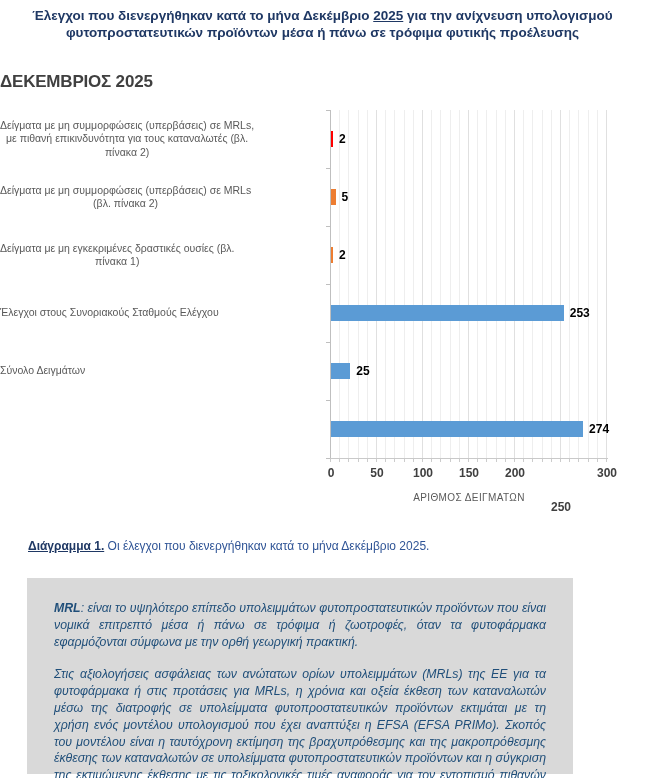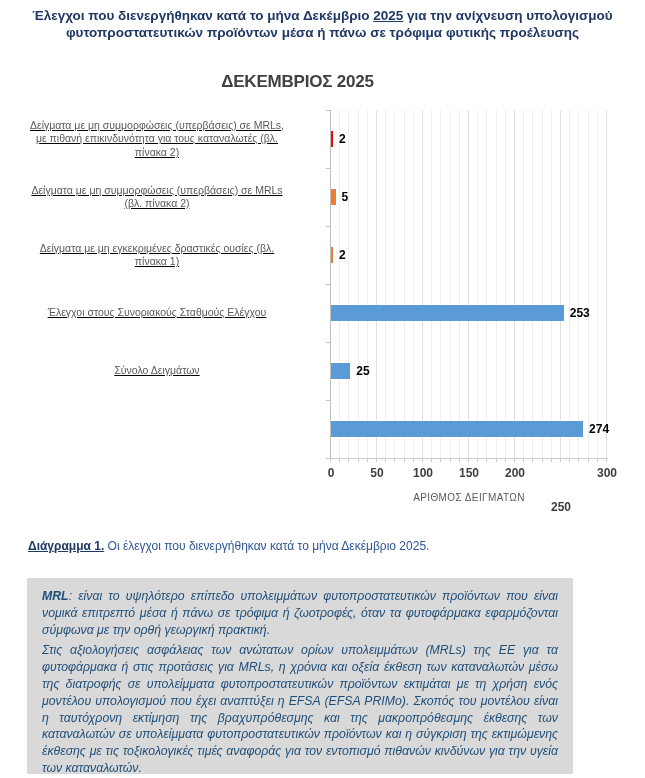--- a/index.html
+++ b/index.html
@@ -9,37 +9,37 @@
   }
   
   .doc-title{
     position:absolute;top:8px;left:18px;right:18px;text-align:center;
     font-size:13.5px;line-height:16.5px;font-weight:bold;color:#1f3864;
   }
   .doc-title .year{text-decoration:underline;}
   
   .chart{position:absolute;top:60px;left:0;width:645px;height:450px;}
   .chart-title{
-    position:absolute;top:12px;left:0;right:50px;text-align:center;
+    position:absolute;top:12px;left:0;right:50px;text-align:left;
     font-size:17px;font-weight:bold;color:#404040;letter-spacing:-0.2px;
   }
   .plot{position:absolute;left:331px;top:50px;width:276px;height:348px;}
   .gridline{position:absolute;top:0;bottom:0;width:1px;}
   .axis-v{position:absolute;left:330px;top:50px;width:1px;height:349px;background:#bfbfbf;}
   .axis-h{position:absolute;left:330px;top:398px;width:278px;height:1px;background:#c9c9c9;}
   .bar{position:absolute;height:16px;}
   .vlabel{
     position:absolute;height:16px;line-height:16px;white-space:nowrap;
     font-size:12px;font-weight:bold;color:#000000;
   }
   .catlabels{
     position:absolute;left:0;top:50px;width:322px;height:348px;
     display:flex;flex-direction:column;
   }
-  .catrow{height:58px;display:flex;align-items:center;justify-content:center;text-decoration:underline;}
+  .catrow{height:58px;display:flex;align-items:center;justify-content:flex-start;}
   .catlabel{
     text-align:center;white-space:pre-line;max-width:306px;padding-right:8px;
     font-size:10.5px;line-height:13.5px;color:#595959;
   }
   .xtick{
     position:absolute;top:406px;width:44px;text-align:center;
     font-size:12px;font-weight:bold;color:#404040;
   }
   .caxtick{position:absolute;left:326px;width:4px;height:1px;background:#bfbfbf;}
   .vaxtick{position:absolute;top:399px;width:1px;height:3px;background:#cccccc;}
@@ -50,21 +50,21 @@
   
   .caption{position:absolute;top:527px;left:28px;right:20px;font-size:12px;color:#2f5496;}
   .caption b{color:#1f3864;text-decoration:underline;}
   
   .mrl-box{
     position:absolute;top:578px;left:27px;width:546px;height:196px;
     background:#d9d9d9;box-sizing:border-box;padding:6px 11px 0 11px;
     font-style:italic;color:#1f4e79;font-size:12.3px;line-height:16.8px;
     text-align:justify;
   }
-  .mrl-box p{margin:4px;}
+  .mrl-box p{margin:16px;}
   .mrl-box .term{font-weight:bold;}
 </style>
 </head>
 <body>
 
 <div class="page">
 
   <div class="doc-title">
     <span>Έλεγχοι που διενεργήθηκαν κατά το μήνα Δεκέμβριο </span><span class="year">2025</span><span> για την ανίχνευση υπολογισμού</span><br>
     <span>φυτοπροστατευτικών προϊόντων μέσα ή πάνω σε τρόφιμα φυτικής προέλευσης</span>

